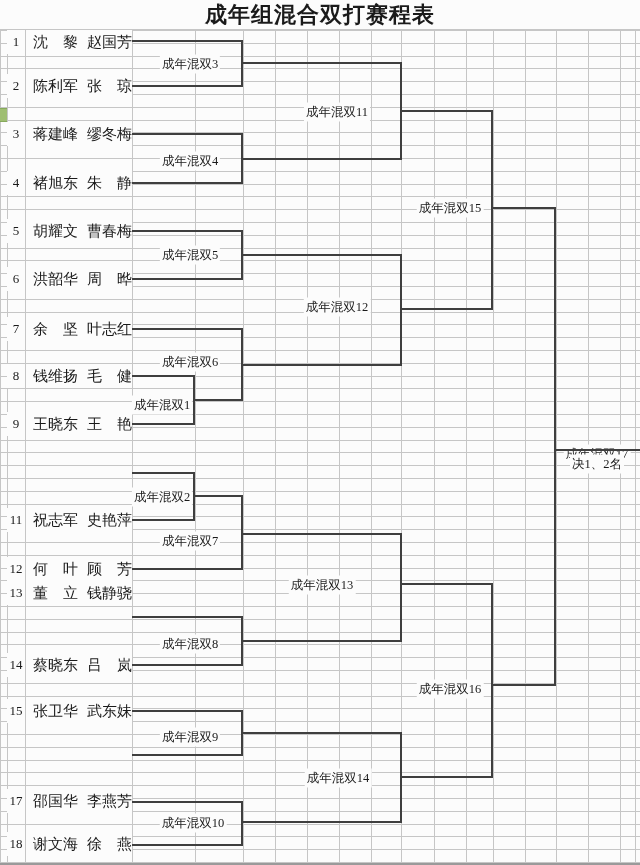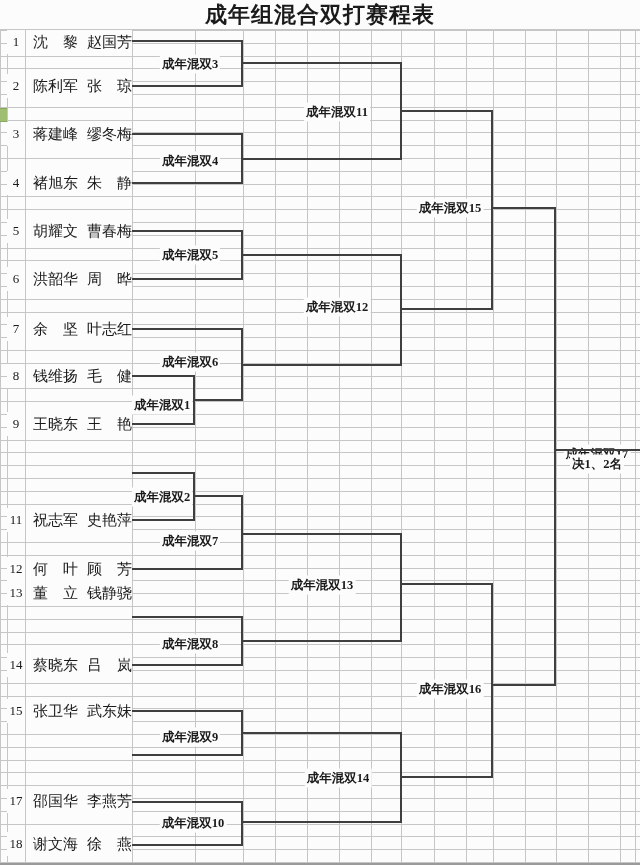--- a/index.html
+++ b/index.html
@@ -16,21 +16,21 @@
     font-size:22px;font-weight:bold;letter-spacing:1px;}
   .titleline{position:absolute;left:0;top:29px;width:640px;height:1px;background:#c6c6c6;z-index:1;}
   .entry{position:absolute;left:7px;width:125px;height:24px;background:#fcfcfc;
     display:flex;align-items:center;z-index:2;}
   .num{width:18px;text-align:center;font-size:13px;border-right:1px solid #c6c6c6;
     height:24px;line-height:24px;flex:0 0 18px;}
   .names{flex:1;display:flex;justify-content:space-between;align-items:center;
     padding-left:7px;font-size:15px;font-weight:500;white-space:nowrap;}
   .bl{position:absolute;background:#3f3f3f;z-index:3;}
   .ml{position:absolute;transform:translate(-50%,-50%);font-size:12.5px;white-space:nowrap;
-    background:#fcfcfc;padding:1px 2px;z-index:2;font-weight:bold;}
+    background:#fcfcfc;padding:1px 2px;z-index:2;}
   .green{position:absolute;left:0;top:108px;width:7px;height:12px;background:#9fbe72;
     border-top:1px solid #86a95c;border-bottom:1px solid #86a95c;z-index:2;}
   .bottom-edge{position:absolute;left:0;bottom:0;width:640px;height:2px;background:#9a9a9a;z-index:3;}
 </style>
 </head>
 <body>
 
 <div id="sheet">
   <div class="hgrid"></div>
 

